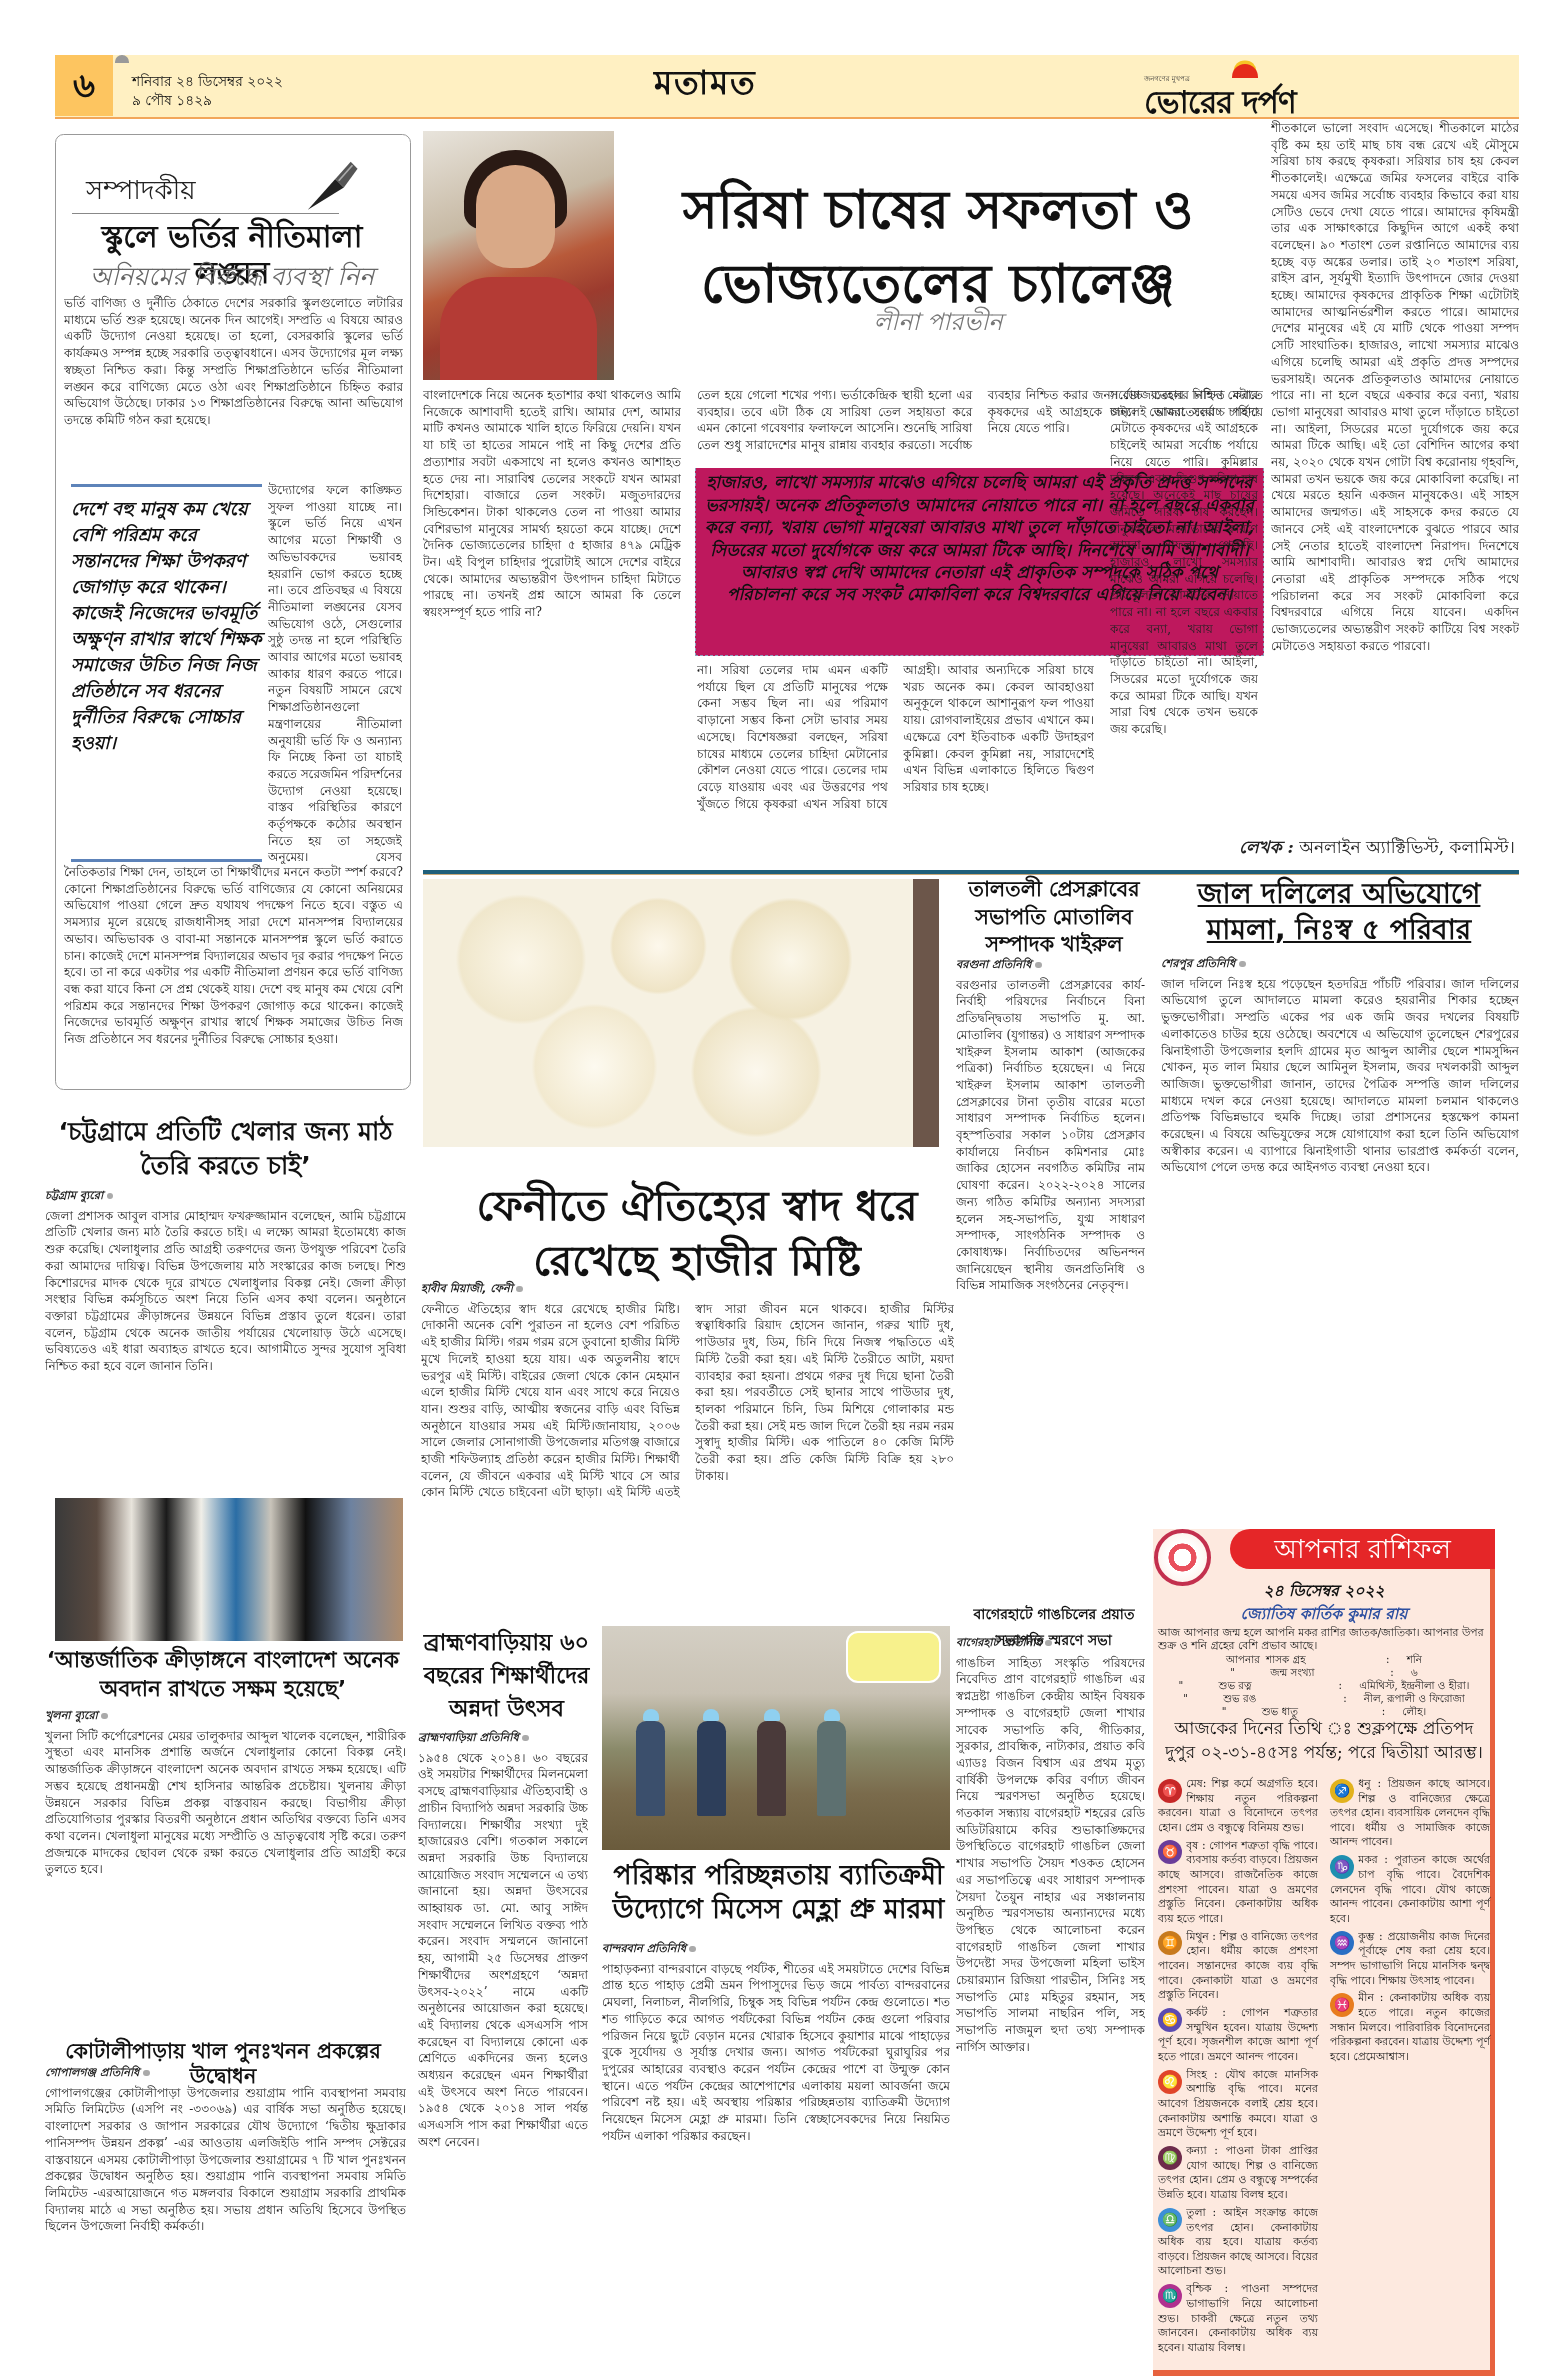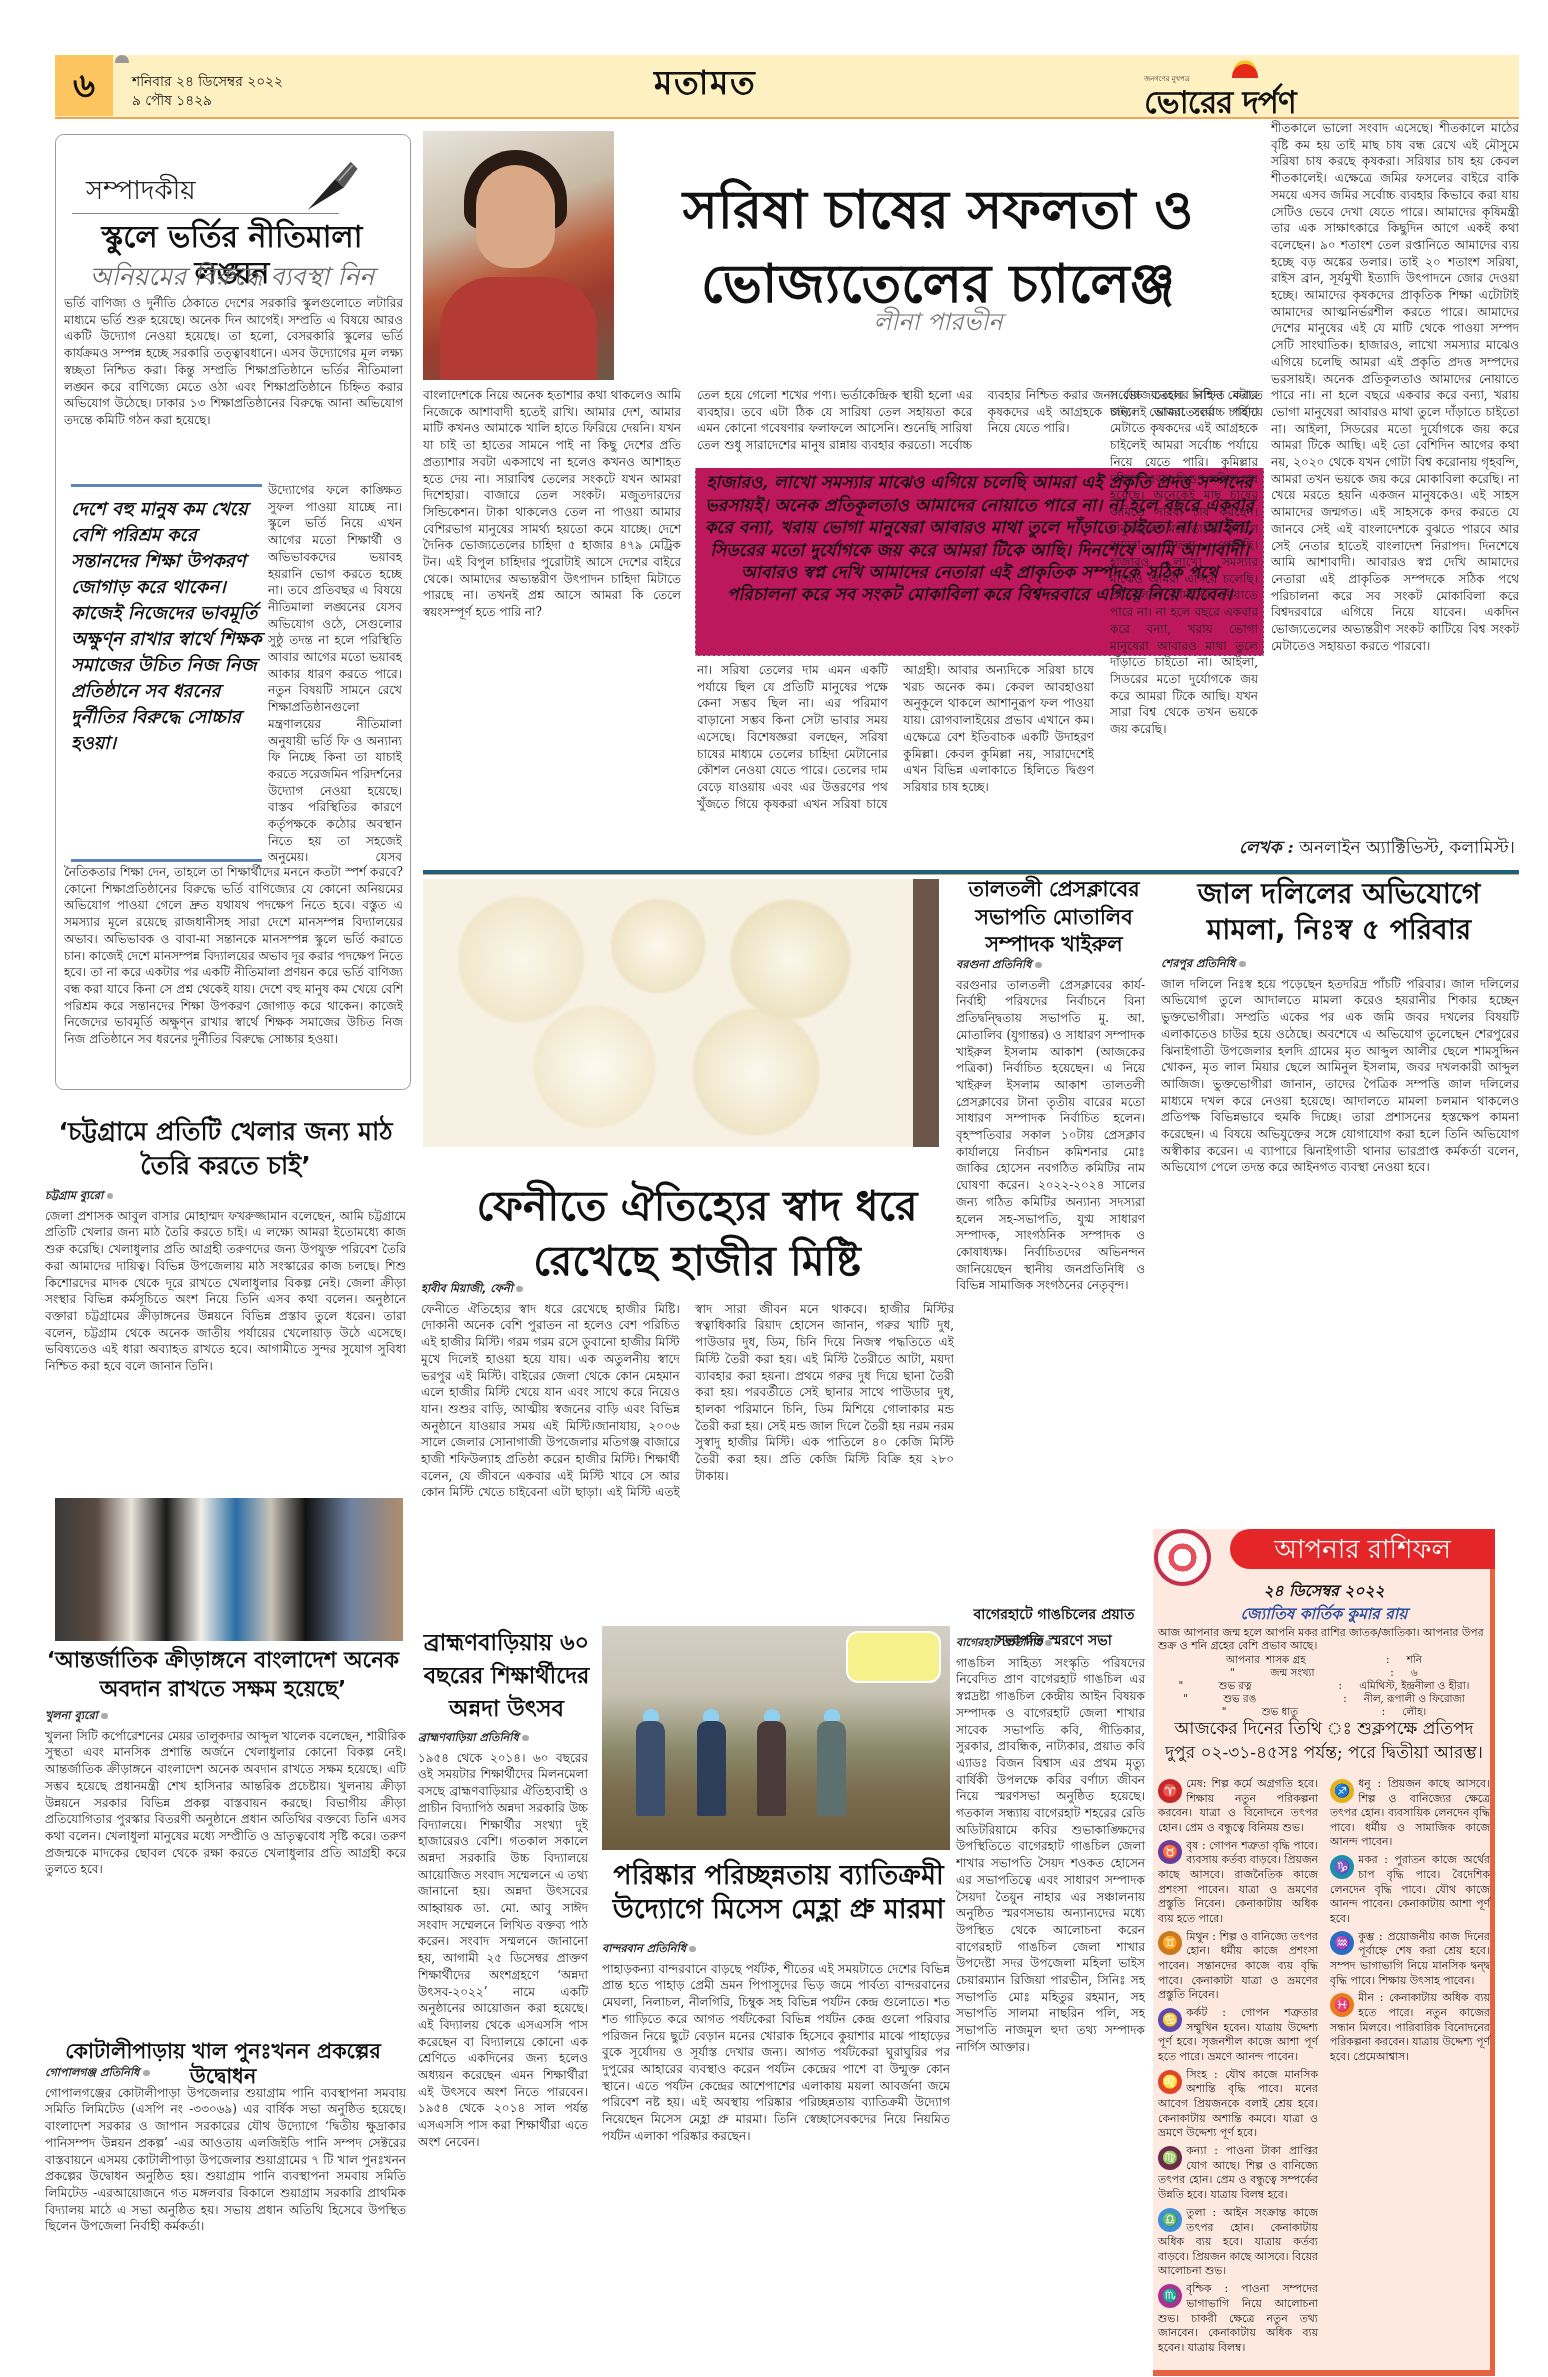--- a/index.html
+++ b/index.html
@@ -64,21 +64,21 @@
   #ctg-text { left: 45px; top: 1187px; width: 361px; height: 305px; overflow: hidden; }
   #sports-photo { left: 55px; top: 1498px; width: 348px; height: 143px; background: linear-gradient(90deg,#3a3a3a 0%,#5a4a40 12%,#e8e4dc 22%,#1a1a1a 32%,#f1efe8 42%,#2a6da5 52%,#c9c4ba 62%,#111 72%,#6d82a0 85%,#b08d6d 100%); }
   #intl-title { left: 34px; top: 1645px; width: 378px; font-size: 21.5px; line-height: 29px; }
   #intl-text { left: 45px; top: 1707px; width: 361px; height: 344px; overflow: hidden; }
   #kot-title { left: 34px; top: 2039px; width: 378px; font-size: 20.6px; }
   #kot-text { left: 45px; top: 2064px; width: 361px; height: 301px; overflow: hidden; }
 
   
   #tal-title { left: 955px; top: 876px; width: 198px; font-size: 20.6px; line-height: 27.5px; }
   #tal-text { left: 956px; top: 956px; width: 189px; height: 606px; overflow: hidden; }
-  #jal-title { left: 1159px; top: 876px; width: 360px; font-size: 28px; line-height: 36px; }
+  #jal-title { left: 1159px; top: 876px; width: 360px; font-size: 28px; line-height: 36px; text-decoration: underline; }
   #jal-text { left: 1161px; top: 955px; width: 358px; height: 568px; overflow: hidden; }
   #bag-title { left: 955px; top: 1565px; width: 198px; font-size: 14px; line-height: 26px; margin-top: 36px; }
   #bag-text { left: 956px; top: 1634px; width: 189px; height: 723px; overflow: hidden; }
 
   #brah-title { left: 416px; top: 1626px; width: 181px; font-size: 22.4px; line-height: 33px; }
   #brah-text { left: 418px; top: 1729px; width: 170px; height: 628px; overflow: hidden; }
   #clean-photo { left: 602px; top: 1626px; width: 348px; height: 224px; background: linear-gradient(180deg,#d4cfc4 0%,#c9c2b4 30%,#8a8a6a 55%,#7a6b4c 75%,#6a5b3c 100%); }
   #clean-photo .p { position: absolute; bottom: 34px; width: 29px; height: 95px; border-radius: 10.3px 10.3px 1.7px 1.7px; background: #3b4f6c; }
   #clean-photo .cap { position: absolute; width: 15.5px; height: 12px; border-radius: 7.7px 7.7px 1.7px 1.7px; background: #8fd0f0; }
   #clean-photo .bus { position: absolute; right: 8.6px; top: 5.2px; width: 95px; height: 52px; background: #f7f18c; border-radius: 12px; border: 2.6px solid #fff; }

